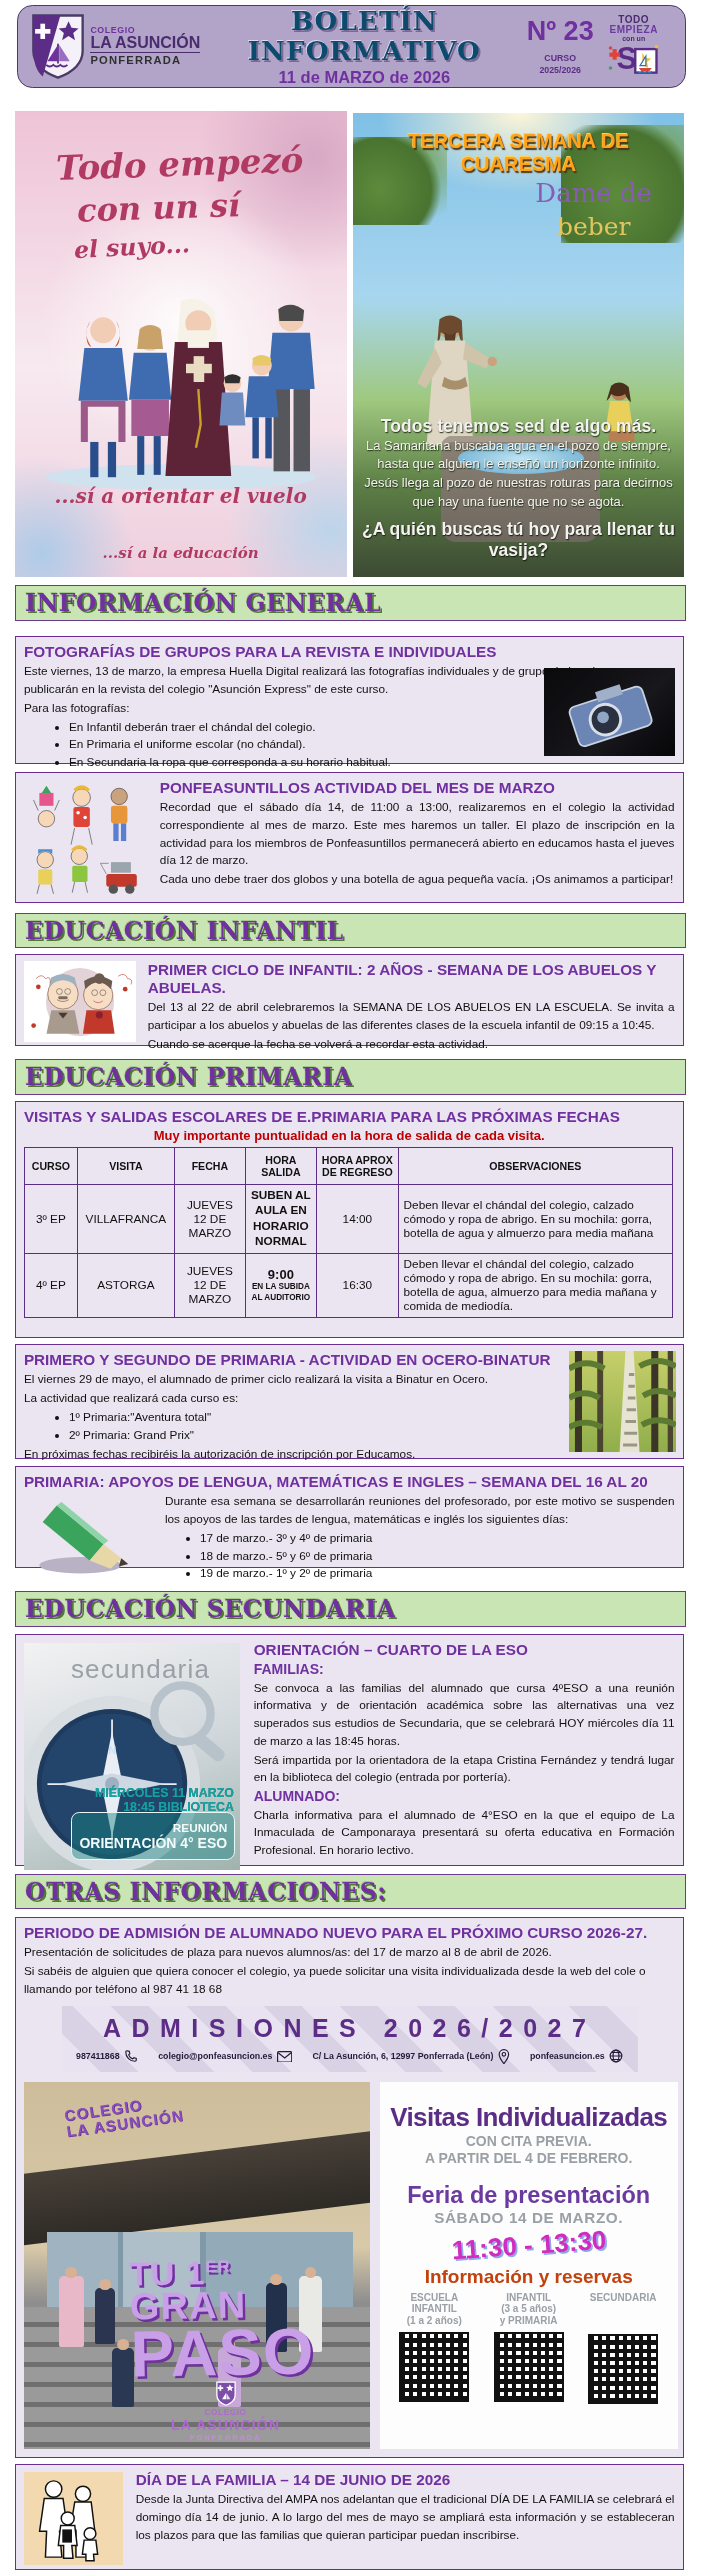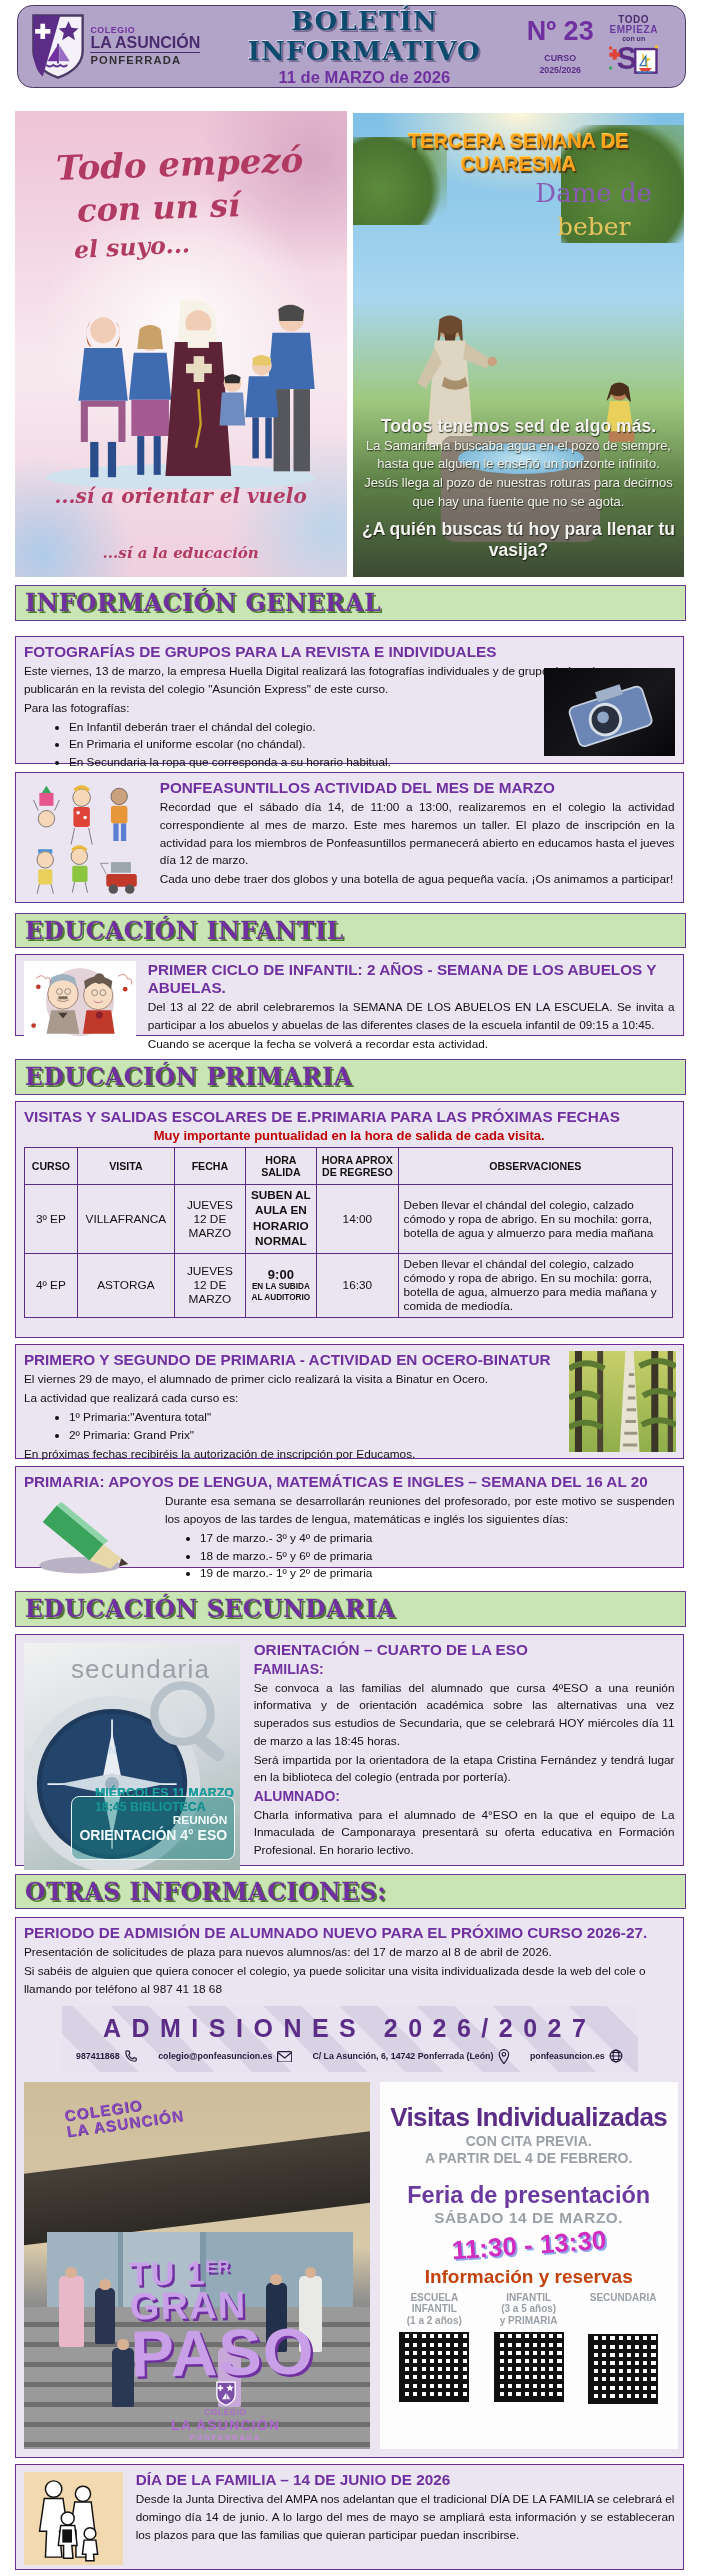--- a/index.html
+++ b/index.html
@@ -73,22 +73,22 @@
   table.vtab th{font-size:10.6px;font-weight:bold;text-align:center;padding:5.9px 2.4px;}
   table.vtab td{font-size:11.8px;padding:3.5px 4.7px;}
   .tc{text-align:center;}
   .cell-small{font-size:8.2px;font-weight:bold;line-height:1.3;}
   .cell-big{font-size:13px;font-weight:bold;}
   
   .artbox{position:absolute;background:#fff;overflow:hidden;}
   
   .compass-panel{position:absolute;left:8.2px;top:8.2px;width:216px;height:227px;background:linear-gradient(160deg,#f2f2f2 0%,#dfe3e6 30%,#cfd6da 55%,#9fb3ad 100%);overflow:hidden;}
   .compass-word{position:absolute;top:10.6px;left:47px;font-size:26px;color:#9aa0a6;letter-spacing:1.2px;}
-  .teal-lines{position:absolute;right:5.9px;bottom:56px;color:#17a2a2;font-weight:bold;font-size:12.4px;line-height:1.15;text-shadow:0 0 0.6px #0d6d6d;}
-  .orient-chip{position:absolute;right:4.7px;bottom:10.6px;border:1.2px solid #e8f6f4;border-radius:8.2px;padding:16px 7px;text-align:right;color:#f2fbfa;background:rgba(23,130,130,.45);}
+  .teal-lines{position:absolute;right:5.9px;bottom:56px;text-align:right;color:#17a2a2;font-weight:bold;font-size:12.4px;line-height:1.15;text-shadow:0 0 0.6px #0d6d6d;}
+  .orient-chip{position:absolute;right:4.7px;bottom:10.6px;border:1.2px solid #e8f6f4;border-radius:8.2px;padding:8px 7px;text-align:right;color:#f2fbfa;background:rgba(23,130,130,.45);}
   .orient-chip .r1{font-size:11.8px;font-weight:bold;}
   .orient-chip .r2{font-size:14px;font-weight:bold;}
   
   .adm-banner{position:absolute;left:46px;top:88px;width:576px;height:66px;background:repeating-linear-gradient(45deg,#e9e3f1 0 27px,#d9d1e4 27px 54px);display:flex;flex-direction:column;align-items:center;justify-content:center;}
   .adm-title{color:#5b2d86;font-weight:bold;font-size:25px;letter-spacing:.42em;white-space:nowrap;}
   .adm-contacts{display:flex;gap:20px;margin-top:5.9px;align-items:center;}
   .adm-item{display:flex;align-items:center;gap:4.7px;color:#241a3a;font-weight:bold;font-size:8.8px;}
   
   .photo-left{position:absolute;left:8.2px;top:164px;width:346px;height:367px;background:linear-gradient(180deg,#cdbd9b 0%,#d8c9a8 45%,#8e8e8e 60%,#7d7d7d 100%);overflow:hidden;}
   .canopy{position:absolute;left:-17.6px;top:69px;width:412px;height:71px;background:linear-gradient(180deg,#474038 0%,#2e2a25 100%);transform:rotate(-7deg);}
@@ -311,21 +311,21 @@
   </svg>
   <div class="ptitle">PONFEASUNTILLOS ACTIVIDAD DEL MES DE MARZO</div>
   <div class="ptext just">Recordad que el sábado día 14, de 11:00 a 13:00, realizaremos en el colegio la actividad correspondiente al mes de marzo. Este mes haremos un taller. El plazo de inscripción en la actividad para los miembros de Ponfeasuntillos permanecerá abierto en educamos hasta el jueves día 12 de marzo.</div>
   <div class="ptext">Cada uno debe traer dos globos y una botella de agua pequeña vacía.  ¡Os animamos a participar!</div>
 </div>
 
 <div class="abs greenbar" style="top:913px;height:33px;">
   <span>EDUCACIÓN INFANTIL</span>
 </div>
 
-<div class="abs pbox" style="top:954px;height:82px;padding-left:132px;">
+<div class="abs pbox" style="top:954px;height:92px;padding-left:132px;">
   <div class="artbox" style="left:8.2px;top:5.9px;width:112px;height:81px;">
     <svg width="112" height="81" viewBox="0 0 190 138">
       <circle cx="95" cy="70" r="58" fill="#e3d3d8"></circle>
       <circle cx="66" cy="56" r="26" fill="#f6ddc4" stroke="#6b4a3a"></circle>
       <path d="M42 44 q24 -22 48 0 l-4 -16 q-20 -12 -40 0 z" fill="#9fb2c0"></path>
       <path d="M56 66 q10 6 20 0" stroke="#6b4a3a" fill="none"></path>
         <rect x="58" y="60" width="16" height="5" rx="2" fill="#7d6b5e"></rect>
       <circle cx="60" cy="52" r="5" fill="none" stroke="#555"></circle>
         <circle cx="74" cy="52" r="5" fill="none" stroke="#555"></circle>
       <path d="M46 84 h40 l8 40 h-56 z" fill="#a89a8c"></path>
@@ -495,21 +495,21 @@
           </svg>
       </div>
       <div class="adm-item">
         <span>colegio@ponfeasuncion.es</span>
         <svg class="small-icon" width="15.3" height="11.8" viewBox="0 0 26 20">
             <rect x="1" y="1" width="24" height="18" rx="2" fill="none" stroke="#241a3a" stroke-width="2"></rect>
             <path d="M2 3 L13 12 L24 3" fill="none" stroke="#241a3a" stroke-width="2"></path>
           </svg>
       </div>
       <div class="adm-item">
-        <span>C/ La Asunción, 6, 14742 Ponferrada (León)</span>
+        <span>C/ La Asunción, 6, 12997 Ponferrada (León)</span>
         <svg class="small-icon" width="11.8" height="15.3" viewBox="0 0 20 26">
             <path d="M10 1 C5 1 2 5 2 9 c0 6 8 16 8 16 s8 -10 8 -16 c0 -4 -3 -8 -8 -8 z" fill="none" stroke="#241a3a" stroke-width="2"></path>
             <circle cx="10" cy="9" r="3" fill="none" stroke="#241a3a" stroke-width="2"></circle>
           </svg>
       </div>
       <div class="adm-item">
         <span>ponfeasuncion.es</span>
         <svg class="small-icon" width="14" height="14" viewBox="0 0 24 24">
             <circle cx="12" cy="12" r="10" fill="none" stroke="#241a3a" stroke-width="2"></circle>
             <ellipse cx="12" cy="12" rx="5" ry="10" fill="none" stroke="#241a3a" stroke-width="2"></ellipse>

